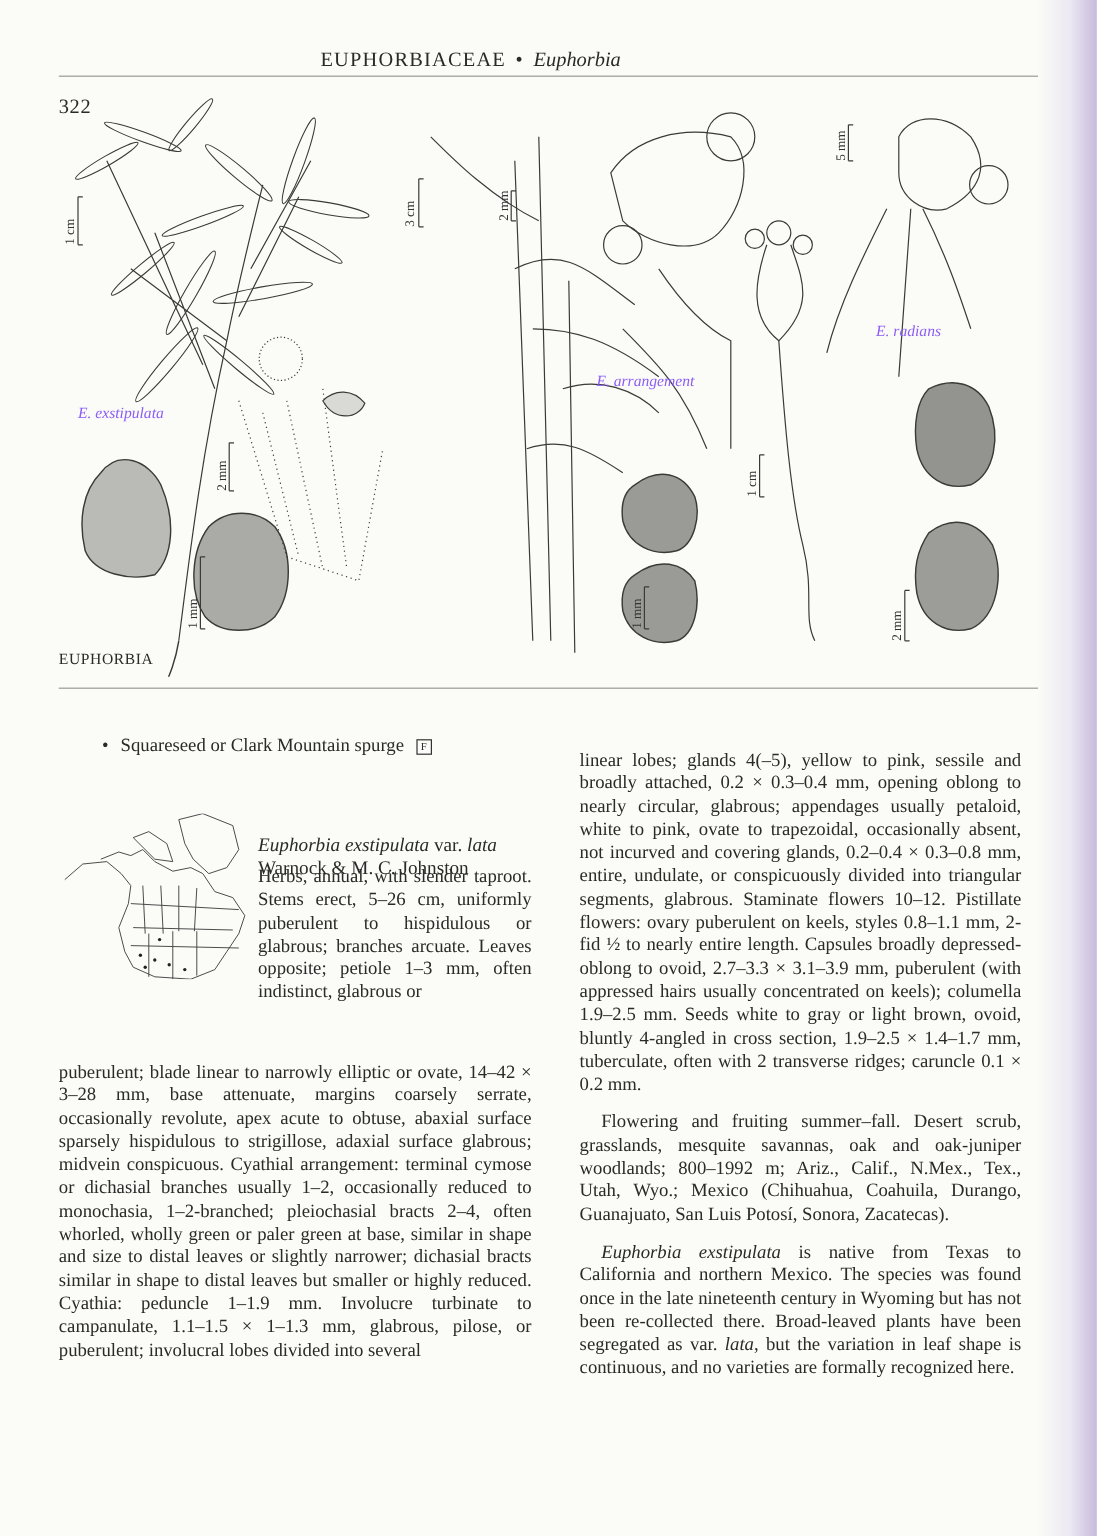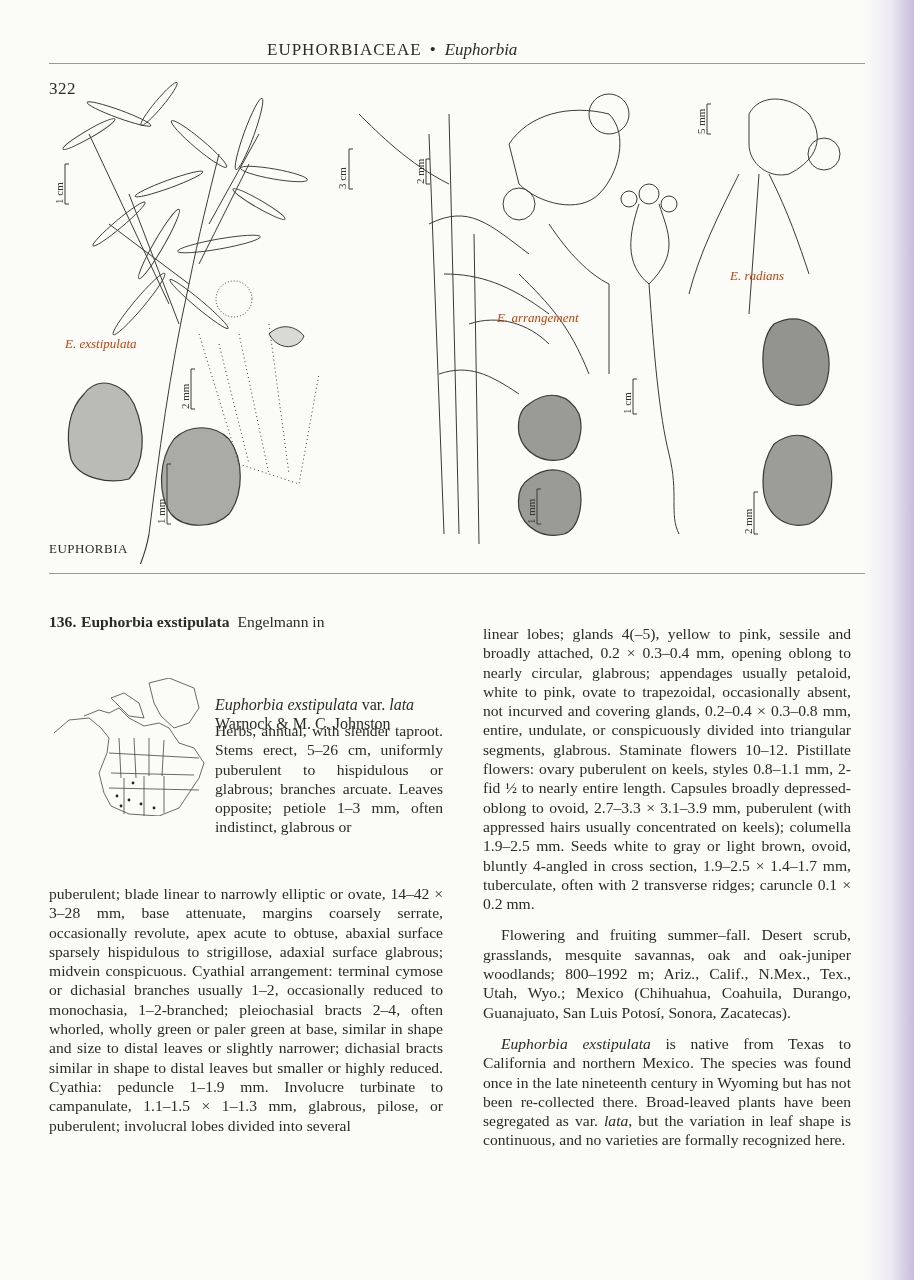--- a/index.html
+++ b/index.html
@@ -20,21 +20,21 @@
     font-size: 17px;
   }
   .running-head .pageno { position: absolute; left: 0; top: 2px; letter-spacing: 0.5px; margin-top: 39px; }
   .running-head .family { position: absolute; left: 218px; top: 2px; letter-spacing: 1px; }
   .running-head .dot { margin: 0 8px; }
   .running-head .genus { font-style: italic; letter-spacing: 0; }
   .rule { position: absolute; left: 49px; width: 816px; height: 1px; background: #9a9a96; }
 
   .plate { position: absolute; left: 49px; top: 74px; width: 816px; height: 490px; }
   .plate svg { position: absolute; left: 0; top: 0; }
-  .plate-label { position: absolute; font-style: italic; font-size: 13px; color: #c2410c; }
+  .plate-label { position: absolute; font-style: italic; font-size: 13px; color: #8b5cf6; }
   .scale { position: absolute; font-size: 11px; color: #333; transform: rotate(-90deg); transform-origin: left top; white-space: nowrap; }
   .genus-caption { position: absolute; left: 49px; top: 541px; font-size: 13px; letter-spacing: 0.5px; }
 
   .col { position: absolute; font-size: 15.6px; line-height: 19.3px; text-align: justify; }
   .col-left { left: 49px; top: 612px; width: 394px; }
   .col-right { left: 471px; top: 612px; width: 392px; }
   .entry-head { font-size: 15.6px; line-height: 19.3px; }
   .entry-head .num { font-weight: bold; display: inline-block; width: 32px; }
   .entry-head .name { font-weight: bold; }
   .entry-head .line2 { padding-left: 32px; }
@@ -144,21 +144,21 @@
   <span class="scale" style="left:476px; top:450px">1 mm</span>
   <span class="scale" style="left:646px; top:60px">5 mm</span>
   <span class="scale" style="left:572px; top:340px">1 cm</span>
   <span class="scale" style="left:693px; top:460px">2 mm</span>
 </section>
 <div class="genus-caption">EUPHORBIA</div>
 <div class="rule" style="top:573px"></div>
 
 <div class="col col-left">
   <div class="entry-head">
-    <div><span class="num">136.</span><span class="name">Euphorbia exstipulata</span>&nbsp;&nbsp;<span>Engelmann in</span></div>
+    <div class="line3"><span class="bullet">•</span><span>Squareseed or Clark Mountain spurge</span><span class="flag">F</span></div>
   </div>
 </div>
 
 <svg class="map" viewBox="0 0 162 138" fill="none" stroke="#444" stroke-width="0.8">
   <path d="M5 55 L20 42 L40 40 L52 50 L60 60 L58 75 L50 95 L55 115 L62 128 L80 136 L110 138 L130 130 L140 115 L150 100 L155 85 L145 70 L130 65 L120 50 L110 45 L95 48 L80 40 L70 30 L60 35 L50 32 L35 38"></path>
   <path d="M100 5 L120 0 L145 10 L150 30 L140 45 L125 50 L112 38 L105 25 Z"></path>
   <path d="M62 20 L75 15 L90 25 L95 40 L80 38 Z"></path>
   <path d="M60 75 L150 80 M62 95 L145 97 M70 60 L72 100 M85 60 L87 100 M100 60 L100 98 M115 62 L113 98 M60 110 L150 112 M75 100 L75 136 M95 98 L95 138 M115 98 L115 135"></path>
   <g fill="#222" stroke="none">
     <circle cx="84" cy="105" r="1.4"></circle>

